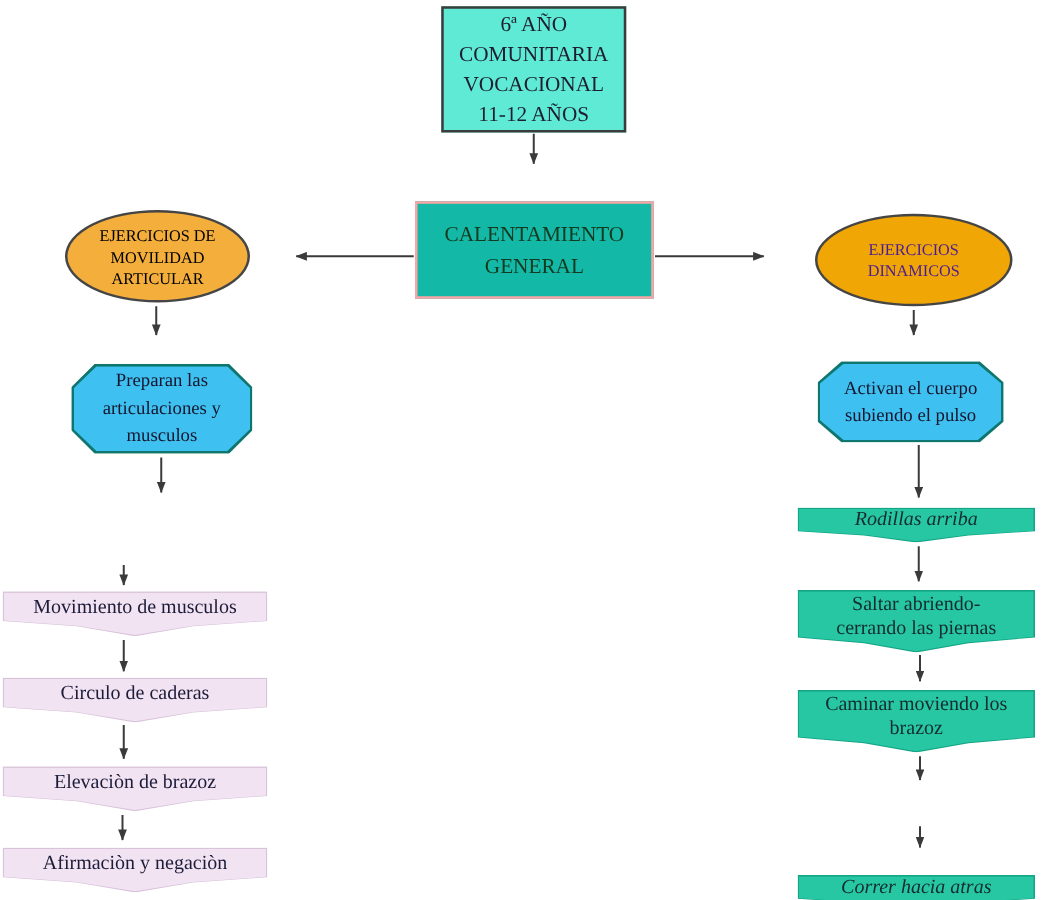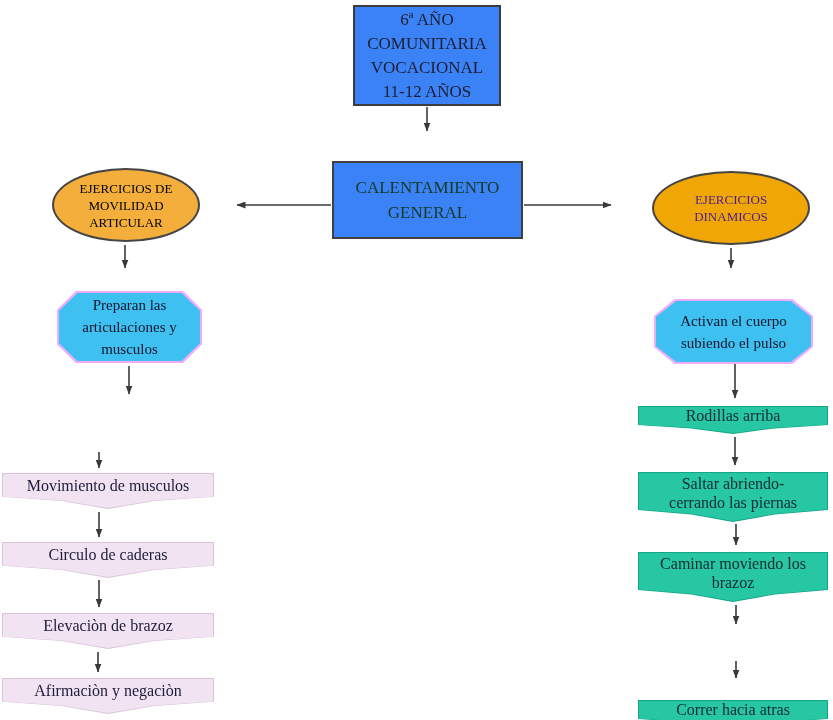--- a/index.html
+++ b/index.html
@@ -2,45 +2,45 @@
 <html><head>
 <meta charset="utf-8">
 <style>
   html,body{margin:0;padding:0;background:#ffffff;}
   .canvas{position:relative;width:833px;height:720px;overflow:hidden;
           font-family:"Liberation Serif","DejaVu Serif",serif;color:#1e1e30;}
   .arrows{position:absolute;left:0;top:0;width:833px;height:720px;z-index:0;pointer-events:none;}
   .shape{position:absolute;z-index:1;box-sizing:border-box;display:flex;align-items:center;justify-content:center;text-align:center;}
   .txt{white-space:pre-line;width:100%;text-align:center;}
 
-  .title-box{left:353px;top:5px;width:148px;height:101px;background:#3b82f6;border:2px solid #3c3c3c;font-size:17px;line-height:24px;}
-  .center-box{left:332px;top:161px;width:191px;height:78px;background:#3b82f6;border:2px solid #404040;font-size:17px;line-height:25px;color:#143a1f;justify-content:flex-end;}
+  .title-box{left:353px;top:5px;width:148px;height:101px;background:#5eead4;border:2px solid #3c3c3c;font-size:17px;line-height:24px;}
+  .center-box{left:332px;top:161px;width:191px;height:78px;background:#14b8a6;border:2px solid #fca5a5;font-size:17px;line-height:25px;color:#143a1f;justify-content:flex-end;}
 
   .oval{border-radius:50%;border:2px solid #454545;}
   .oval-left{left:52px;top:168px;width:148px;height:74px;background:#F3AE3C;font-size:13px;line-height:17px;color:#000000;}
   .oval-right{left:652px;top:171px;width:158px;height:74px;background:#F0A605;font-size:13px;line-height:17px;color:#4c1d95;}
 
   .oct{position:absolute;z-index:1;}
   .oct,.oct-in{clip-path:polygon(13% 0,87% 0,100% 26%,100% 74%,87% 100%,13% 100%,0 74%,0 26%);}
-  .oct{background:#f0abfc;}
+  .oct{background:#0f766e;}
   .oct-in{position:absolute;left:2px;top:2px;right:2px;bottom:2px;background:#3EC1F0;
           display:flex;align-items:center;justify-content:center;text-align:center;font-size:15px;line-height:22px;color:#15152e;}
   .oct-left{left:57px;top:291px;width:145px;height:72px;}
-  .oct-right{left:654px;top:299px;width:120px;height:65px;padding-left:39px;}
+  .oct-right{left:654px;top:289px;width:149px;height:65px;}
 
   .pen{position:absolute;z-index:1;}
   .pen-in{position:absolute;left:1px;top:1px;right:1px;bottom:1px;
           display:flex;align-items:flex-start;justify-content:center;text-align:center;}
   .pen-l,.pen-l-in{clip-path:polygon(0 0,100% 0,100% 66%,72% 78%,50% 100%,28% 78%,0 66%);}
   .pen-s,.pen-s-in{clip-path:polygon(0 0,100% 0,100% 68%,72% 80%,50% 100%,28% 80%,0 68%);}
   .pen-m,.pen-m-in{clip-path:polygon(0 0,100% 0,100% 76%,72% 85%,50% 100%,28% 85%,0 76%);}
   .pen-l{left:2px;width:212px;height:36px;background:#d8c3da;}
   .pen-l .pen-in{background:#F2E3F3;font-size:16px;line-height:23px;color:#1c1c38;}
   .pen-s,.pen-m{left:638px;width:190px;background:#14a586;}
-  .pen-s{height:28px;}
+  .pen-s{height:28px;font-style:italic;}
   .pen-m{height:50px;}
   .pen-s .pen-in,.pen-m .pen-in{background:#27C7A4;font-size:16px;color:#132c30;}
   .pen-s .pen-in{line-height:18px;}
   .pen-m .pen-in{line-height:19px;padding-top:1px;}
 </style>
 </head>
 <body>
 
 <div class="canvas">
 

